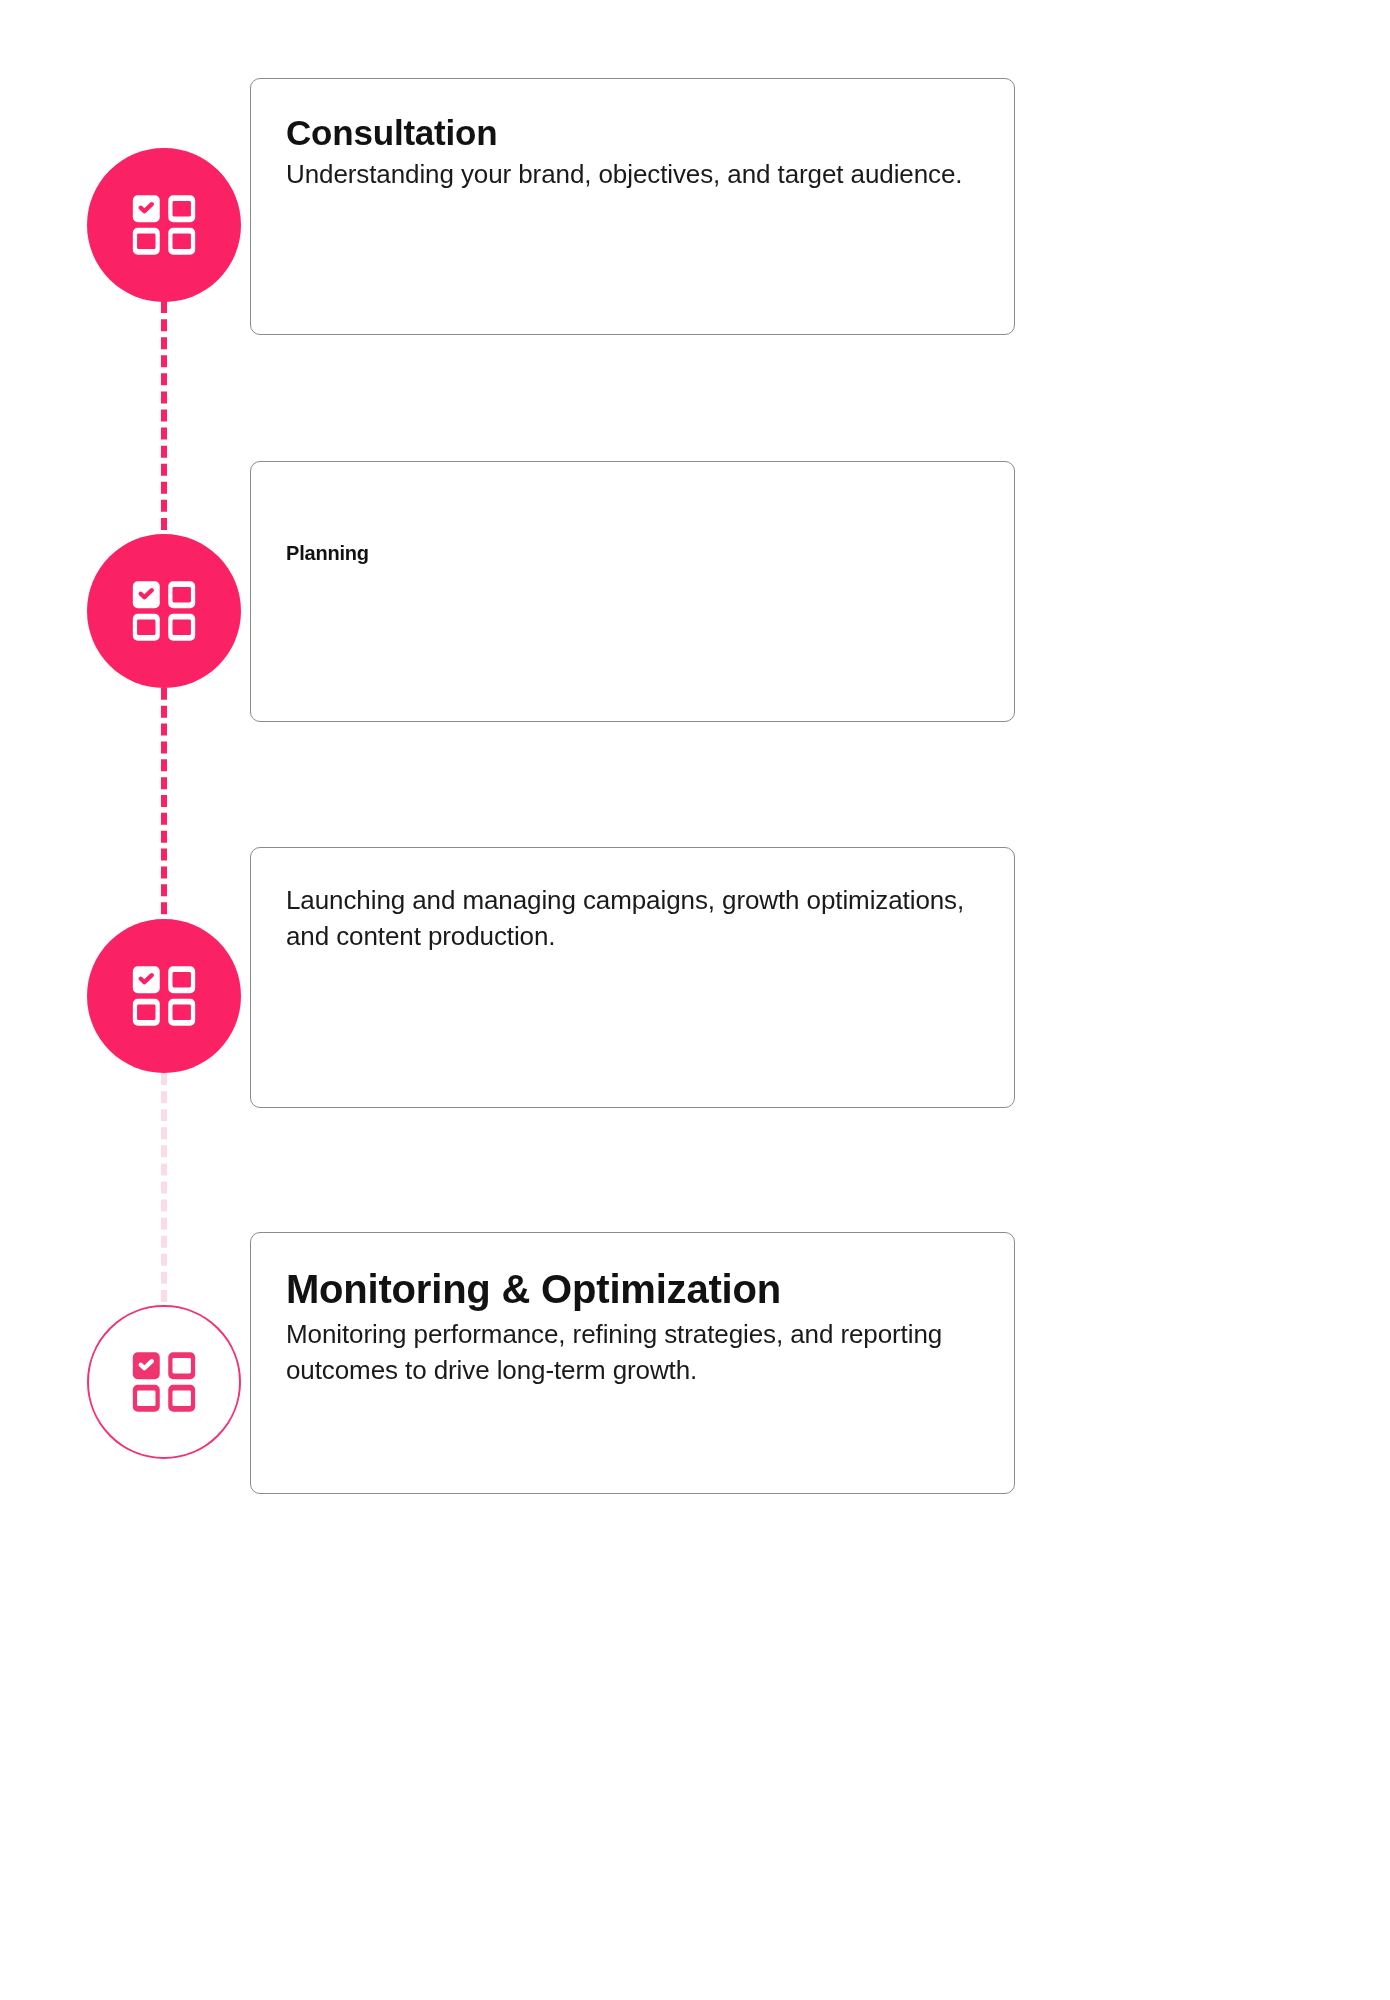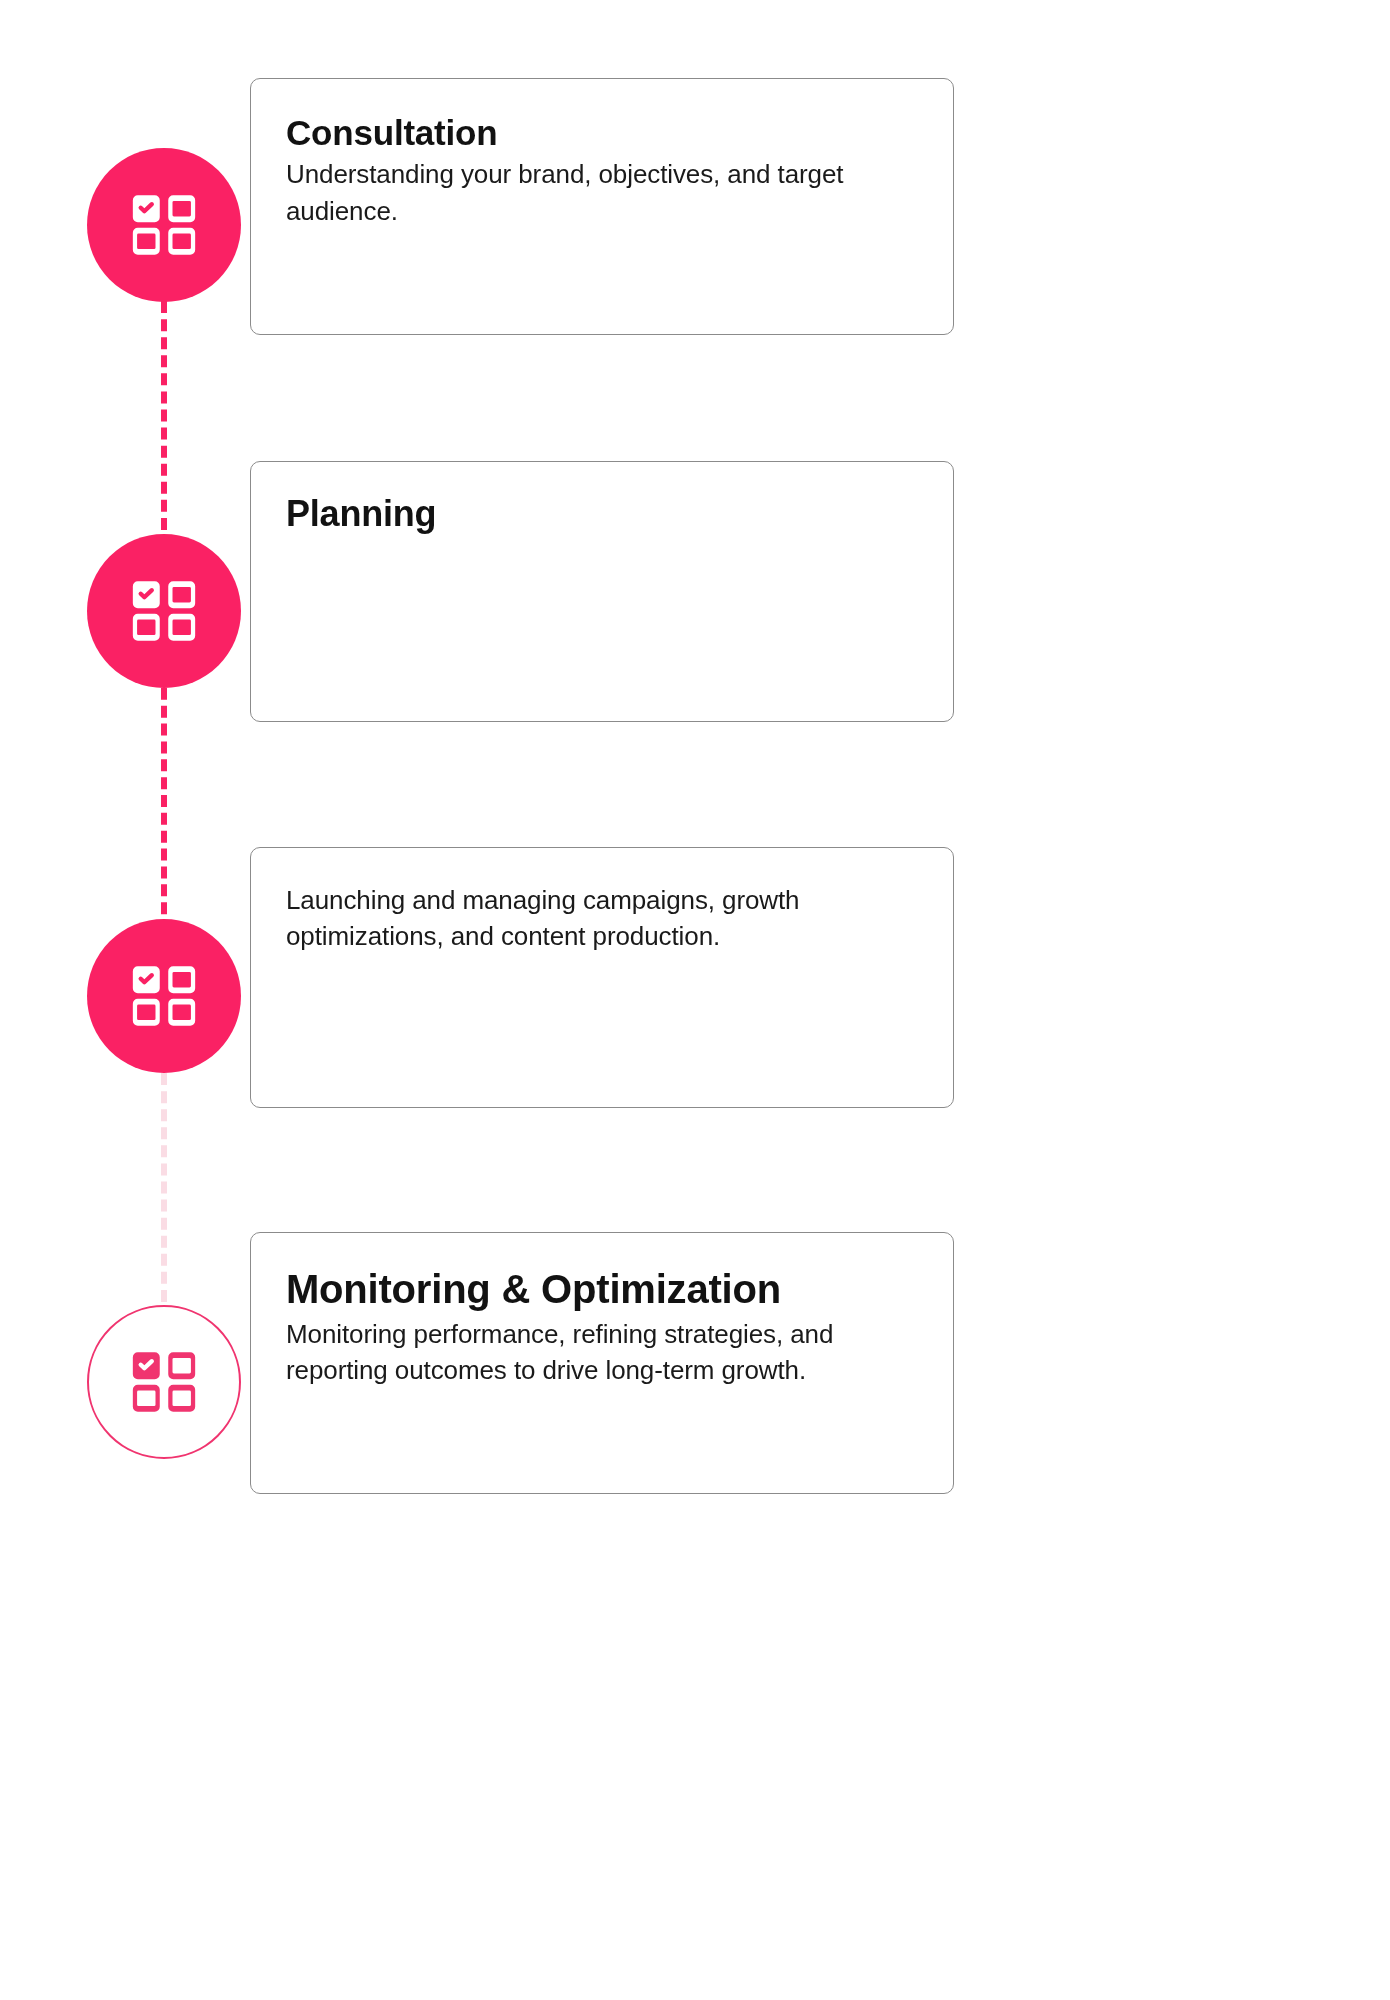--- a/index.html
+++ b/index.html
@@ -54,21 +54,21 @@
     background: #ffffff;
     border: 2px solid #f0346f;
   }
 
   .node svg { display: block; }
 
   
   .card {
     position: absolute;
     left: 250px;
-    width: 704px;
+    width: 765px;
     box-sizing: border-box;
     background: #ffffff;
     border: 1.6px solid #8b8b8b;
     border-radius: 10px;
     padding: 34px 36px 34px 35px;
   }
 
   .card-title {
     font-size: 34px;
     font-weight: 700;
@@ -89,21 +89,21 @@
   }
 
   
   #card-0 { top: 78px;   height: 257px; }
   #card-1 { top: 461px;  height: 261px; }
   #card-2 { top: 847px;  height: 261px; }
   #card-3 { top: 1232px; height: 262px; }
 
   #card-0 .card-title { font-size: 35px; }
   #card-1 { padding-top: 32px; }
-  #card-1 .card-title { font-size: 36px; }
+  #card-1 .card-title { font-size: 20px; margin-top: 48px; }
   #card-2 .card-title { font-size: 34px; }
   #card-3 .card-title { font-size: 40px; }
 </style>
 </head>
 <body>
 
 <div id="canvas">
 
   <div class="rail">
 

